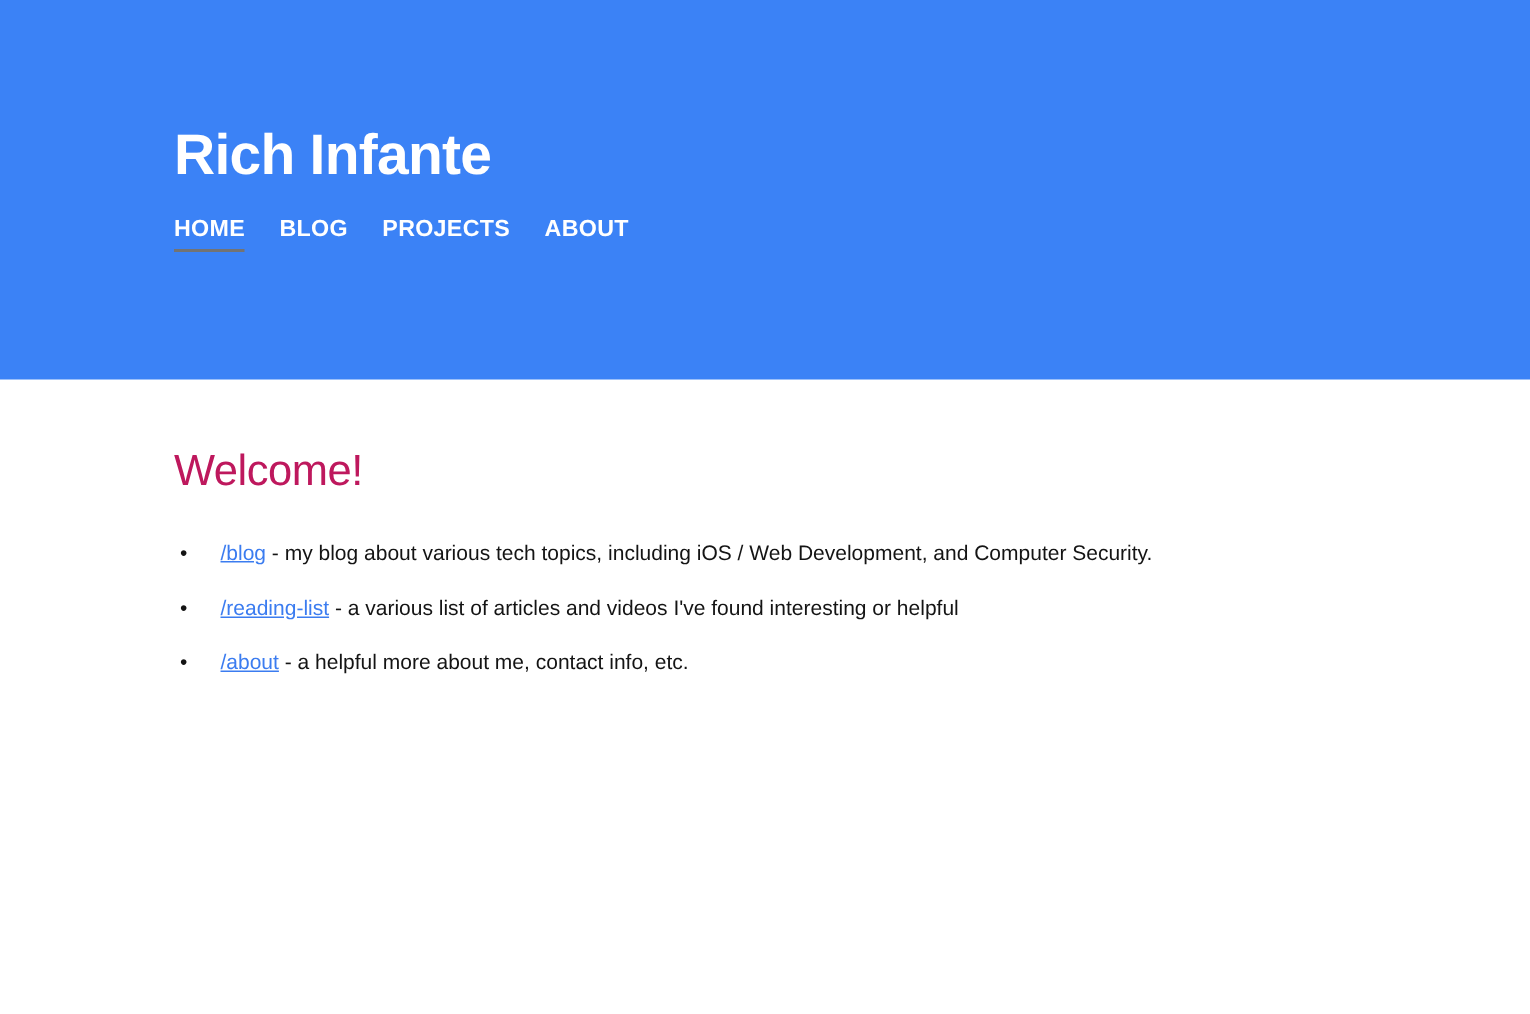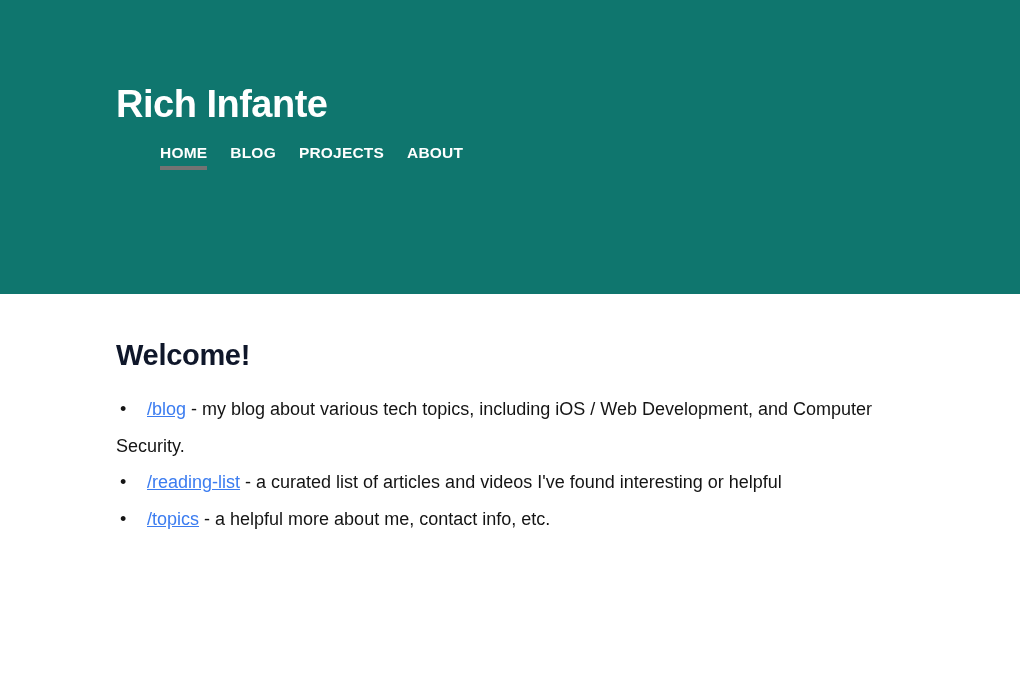--- a/index.html
+++ b/index.html
@@ -6,22 +6,22 @@
   html, body { width: 1020px; height: 676px; }
   body {
     background: #ffffff;
     font-family: "Liberation Sans", sans-serif;
     overflow: hidden;
   }
   .container { width: 788px; margin: 0 auto; }
 
   
   .site-header {
-    background: #0f766e;
-    height: 294px;
+    background: #3b82f6;
+    height: 253px;
   }
   .site-header .container { padding-top: 84px; }
   .site-title {
     color: #ffffff;
     font-size: 38px;
     font-weight: bold;
     letter-spacing: -0.5px;
     line-height: 1.1;
   }
   .site-nav {
@@ -33,37 +33,36 @@
   .site-nav a {
     color: #ffffff;
     font-size: 15.5px;
     font-weight: bold;
     letter-spacing: 0.2px;
     text-decoration: none;
     text-transform: uppercase;
     cursor: pointer;
   }
   .site-nav a.active {
-    border-bottom: 4px solid #737373;
+    border-bottom: 2px solid #737373;
     padding-bottom: 4px;
-    margin-left: 44px;
   }
 
   
   .main-content { padding-top: 45px; }
   .welcome-heading {
     font-size: 29px;
-    font-weight: bold;
-    color: #0f172a;
+    font-weight: normal;
+    color: #be185d;
     letter-spacing: -0.3px;
     margin-bottom: 19px;
   }
   ul.link-list {
     list-style: none;
-    font-size: 18px;
+    font-size: 14px;
     line-height: 36.5px;
     color: #141414;
   }
   ul.link-list li { display: block; }
   ul.link-list li::before {
     content: "\2022";
     display: inline-block;
     padding-left: 4px;
     width: 27px;
     color: #141414;
@@ -87,17 +86,17 @@
       <a>ABOUT</a>
     </nav>
   </div>
 </header>
 
 <main class="main-content">
   <div class="container">
     <h2 class="welcome-heading">Welcome!</h2>
     <ul class="link-list">
       <li><a>/blog</a><span> - my blog about various tech topics, including iOS / Web Development, and Computer Security.</span></li>
-      <li><a>/reading-list</a><span> - a curated list of articles and videos I've found interesting or helpful</span></li>
-      <li><a>/topics</a><span> - a helpful more about me, contact info, etc.</span></li>
+      <li><a>/reading-list</a><span> - a various list of articles and videos I've found interesting or helpful</span></li>
+      <li><a>/about</a><span> - a helpful more about me, contact info, etc.</span></li>
     </ul>
   </div>
 </main>
 
 </body></html>

